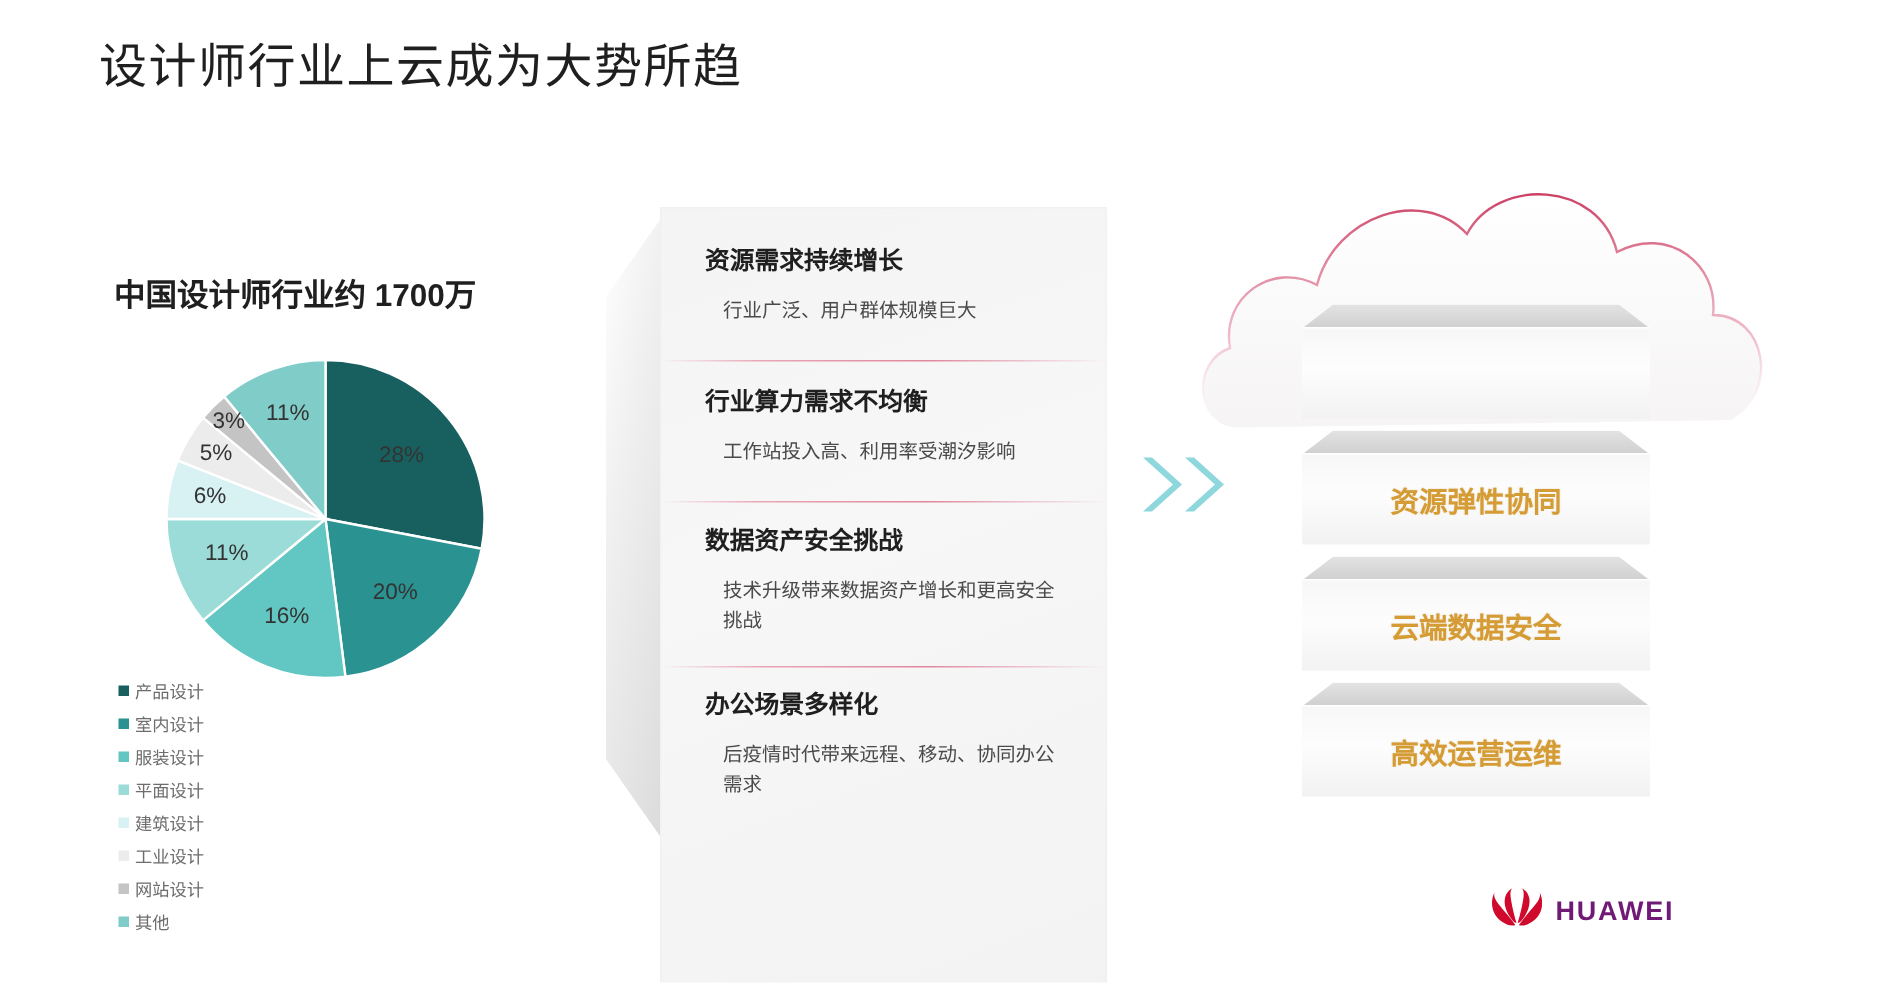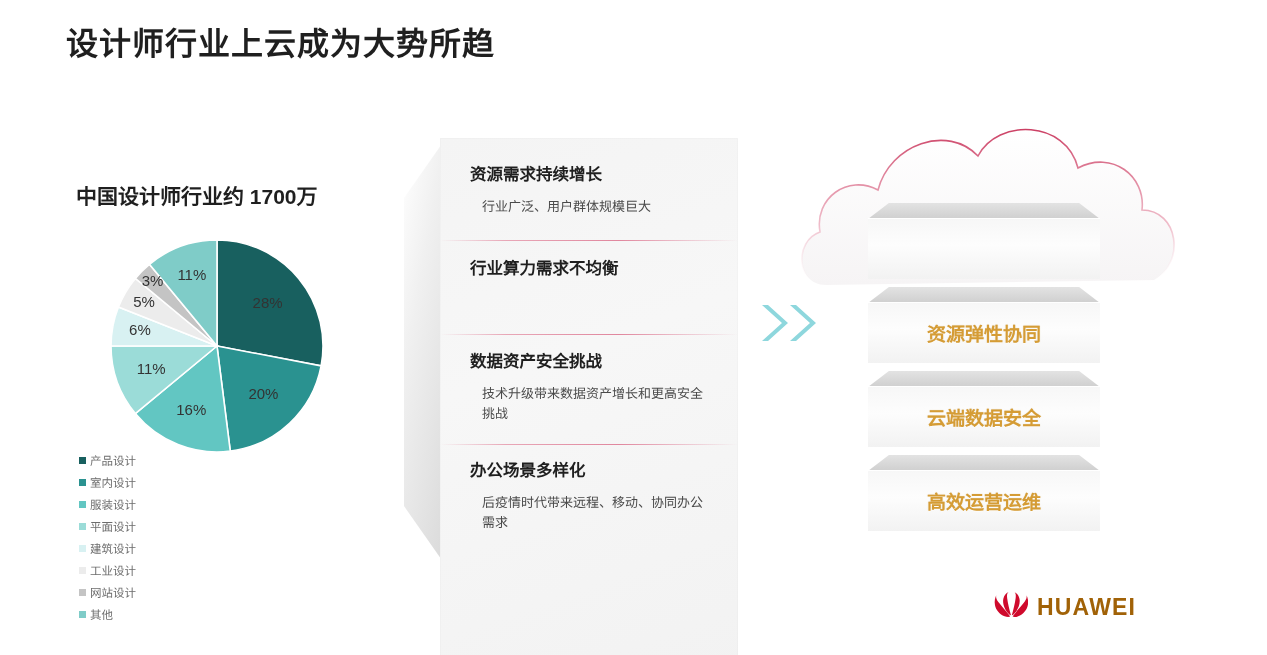--- a/index.html
+++ b/index.html
@@ -7,21 +7,21 @@
     width:1267px;height:655px;
     background:#ffffff;
     font-family:"Liberation Sans","DejaVu Sans",sans-serif;
     overflow:hidden;position:relative;
   }
   .slide{position:absolute;inset:0;}
 
   
   #page-title{
     position:absolute;left:66px;top:18px;
-    font-size:32px;font-weight:bold;color:#1f1f1f;
+    font-size:32px;font-weight:normal;color:#1f1f1f;
     letter-spacing:1px;white-space:nowrap;
   }
 
   
   #pie-block{position:absolute;left:60px;top:180px;width:300px;height:320px;}
   #pie-subtitle{
     position:absolute;left:16px;top:0;
     font-size:21px;font-weight:bold;color:#1f1f1f;white-space:nowrap;
   }
   #pie-wrap{position:absolute;left:48px;top:57px;width:218px;height:218px;}
@@ -83,21 +83,21 @@
   .step-label{
     position:absolute;left:0;top:15px;width:232px;height:61px;
     display:flex;align-items:center;justify-content:center;
     font-size:19px;font-weight:bold;color:#d59c35;
     text-shadow:0 1px 1px rgba(255,255,255,.9), 0 0 1px rgba(175,120,20,.45);
   }
 
   
   #huawei-logo{position:absolute;left:994px;top:592px;display:flex;align-items:center;}
   #huawei-wordmark{
-    font-size:23px;font-weight:bold;color:#a16207;letter-spacing:1.2px;margin-left:9px;
+    font-size:18px;font-weight:bold;color:#701a75;letter-spacing:1.2px;margin-left:9px;
   }
 </style>
 </head>
 <body>
 
 <div class="slide">
 
   <div id="page-title">设计师行业上云成为大势所趋</div>
 
   <div id="pie-block">
@@ -168,20 +168,21 @@
   <div id="issues-card">
     <div id="card-side"></div>
     <div id="card-face">
       <div id="issues-list">
           <div class="issue" style="top: 26px;">
             <div class="issue-title">资源需求持续增长</div>
             <div class="issue-desc">行业广泛、用户群体规模巨大</div>
           </div>
           <div class="issue" style="top: 120px;">
             <div class="issue-title">行业算力需求不均衡</div>
+            <div class="issue-desc">工作站投入高、利用率受潮汐影响</div>
           </div>
           <div class="issue" style="top: 213px;">
             <div class="issue-title">数据资产安全挑战</div>
             <div class="issue-desc">技术升级带来数据资产增长和更高安全挑战</div>
           </div>
           <div class="issue" style="top: 322px;">
             <div class="issue-title">办公场景多样化</div>
             <div class="issue-desc">后疫情时代带来远程、移动、协同办公需求</div>
           </div>
           <div class="issue-sep" style="top: 102px;"></div>

